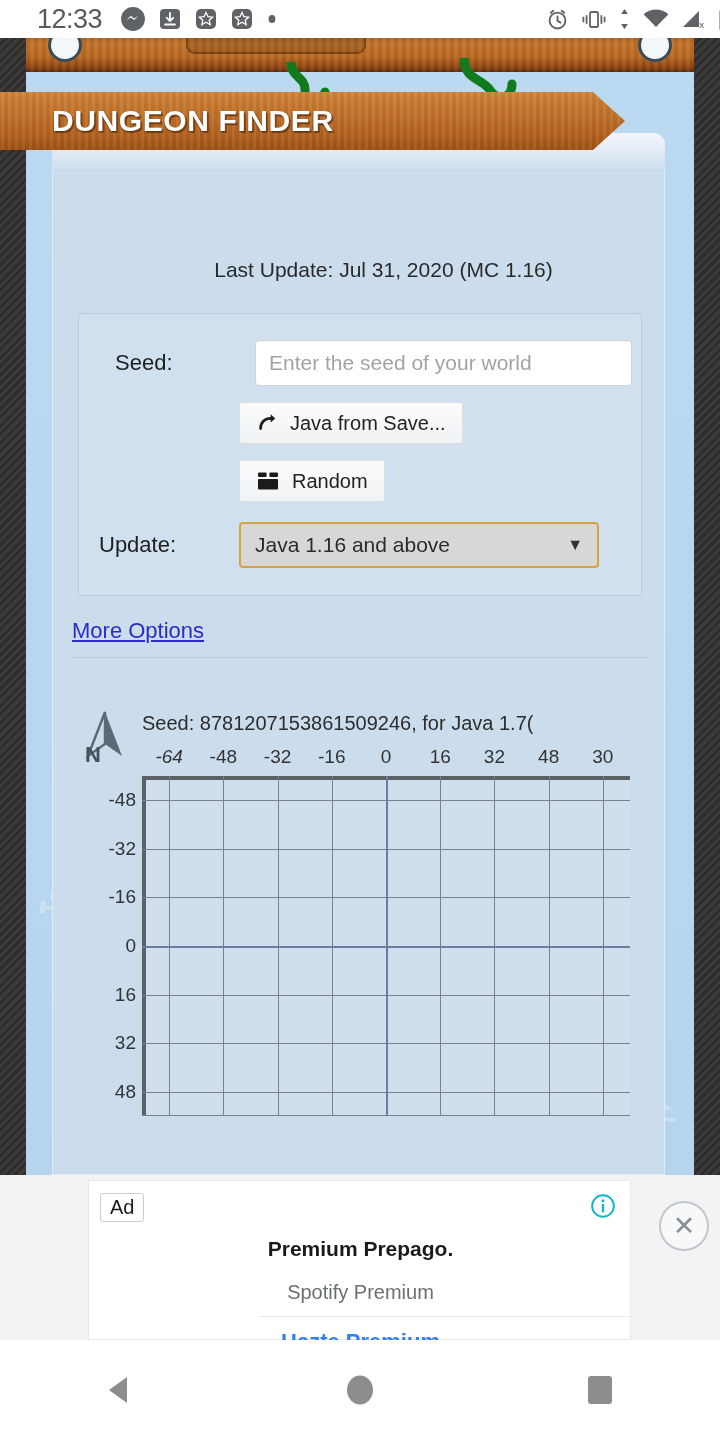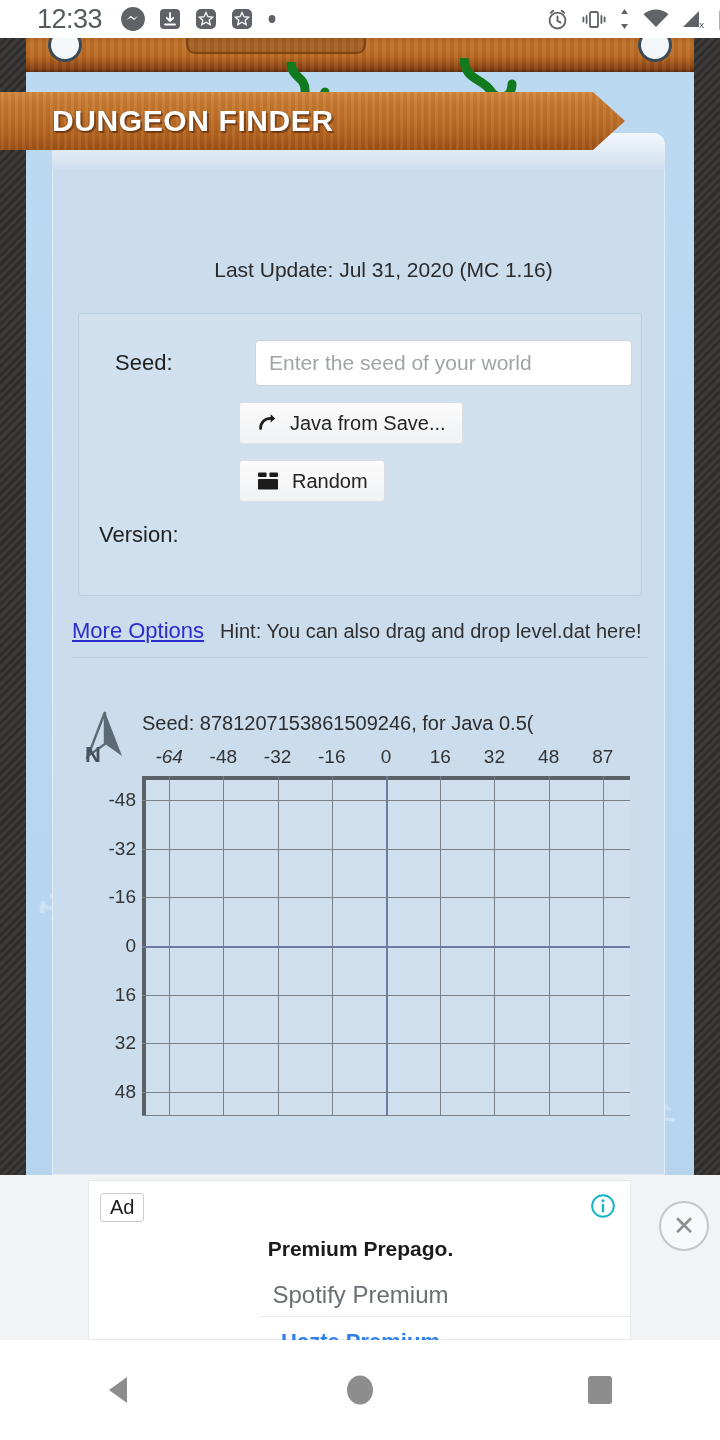--- a/index.html
+++ b/index.html
@@ -210,21 +210,21 @@
     border:1px solid #c9cdd1; border-radius:3px; background:#fff;
     font-size:20px; color:#1c1c1c;text-align:center;
   }
   #ad-info{ position:absolute; top:12px; right:14px; }
   #ad-title{
     position:absolute; top:56px; left:0; width:543px; text-align:center;
     font-size:21px; font-weight:bold; color:#1a1a1a;
   }
   #ad-sub{
     position:absolute; top:100px; left:0; width:543px; text-align:center;
-    font-size:24px; color:#6a6f73;
+    font-size:20px; color:#6a6f73;
   }
   #ad-rule{ position:absolute; top:135px; left:170px; width:373px; height:1px; background:#e8eaec; }
   #ad-cta{
     position:absolute; top:148px; left:0; width:543px; text-align:center;
     font-size:22px; font-weight:bold; color:#2f80ed; cursor:pointer;
   }
   #ad-close{
     position:absolute; top:26px; right:11px; width:50px; height:50px;
     border:2px solid #c3c7cb; border-radius:50%; background:#f7f8f9;
     display:flex; align-items:center; justify-content:center;
@@ -358,39 +358,42 @@
         <svg width="24" height="22" viewBox="0 0 24 22">
           <rect x="2" y="2.5" width="8.6" height="4.6" rx="1" fill="#1c1c1c"></rect>
           <rect x="13.4" y="2.5" width="8.6" height="4.6" rx="1" fill="#1c1c1c"></rect>
           <rect x="2" y="9" width="20" height="10.5" rx="1" fill="#1c1c1c"></rect>
         </svg>
         <span>Random</span>
       </div>
     </div>
 
     <div class="form-row" style="top:208px; left:20px;">
-      <div class="form-label">Version:</div>
+      <div class="form-label">Update:</div>
+      <div id="version-select">
+        <span>Java 1.16 and above</span>
+        <span id="version-caret">▼</span>
+      </div>
     </div>
   </div>
 
   <div id="options-row">
     <span id="more-options">More Options</span>
-    <span id="hint-text">Hint: You can also drag and drop level.dat here!</span>
   </div>
   <div id="options-divider"></div>
 
   <div id="map-area">
 
     <svg id="compass" viewBox="0 0 62 74">
       <path d="M31 6 L48 50 L31 38 Z" fill="#5b6a74"></path>
       <path d="M31 6 L14 50 L31 38 Z" fill="none" stroke="#5b6a74" stroke-width="2.4"></path>
     </svg>
     <div id="compass-n">N</div>
 
-    <div id="seed-caption">Seed: 8781207153861509246, for Java 0.5(</div>
+    <div id="seed-caption">Seed: 8781207153861509246, for Java 1.7(</div>
 
     <div id="plot">
       <div id="grid-box"></div>
       <div id="grid-lines">
           <div class="gline-v" style="left: 27.1111px;"></div>
           <div class="gline-v" style="left: 81.3333px;"></div>
           <div class="gline-v" style="left: 135.556px;"></div>
           <div class="gline-v" style="left: 189.778px;"></div>
           <div class="gline-v axis0" style="left: 244px;"></div>
           <div class="gline-v" style="left: 298.222px;"></div>
@@ -408,21 +411,21 @@
         </div>
       <div id="x-ticks">
           <div class="xtick" style="left: 27.1111px; font-style: italic;">-64</div>
           <div class="xtick" style="left: 81.3333px;">-48</div>
           <div class="xtick" style="left: 135.556px;">-32</div>
           <div class="xtick" style="left: 189.778px;">-16</div>
           <div class="xtick" style="left: 244px;">0</div>
           <div class="xtick" style="left: 298.222px;">16</div>
           <div class="xtick" style="left: 352.444px;">32</div>
           <div class="xtick" style="left: 406.667px;">48</div>
-          <div class="xtick" style="left: 460.889px;">87</div>
+          <div class="xtick" style="left: 460.889px;">30</div>
         </div>
       <div id="y-ticks">
           <div class="ytick" style="top: 24.2857px;">-48</div>
           <div class="ytick" style="top: 72.8571px;">-32</div>
           <div class="ytick" style="top: 121.429px;">-16</div>
           <div class="ytick" style="top: 170px;">0</div>
           <div class="ytick" style="top: 218.571px;">16</div>
           <div class="ytick" style="top: 267.143px;">32</div>
           <div class="ytick" style="top: 315.714px;">48</div>
         </div>

